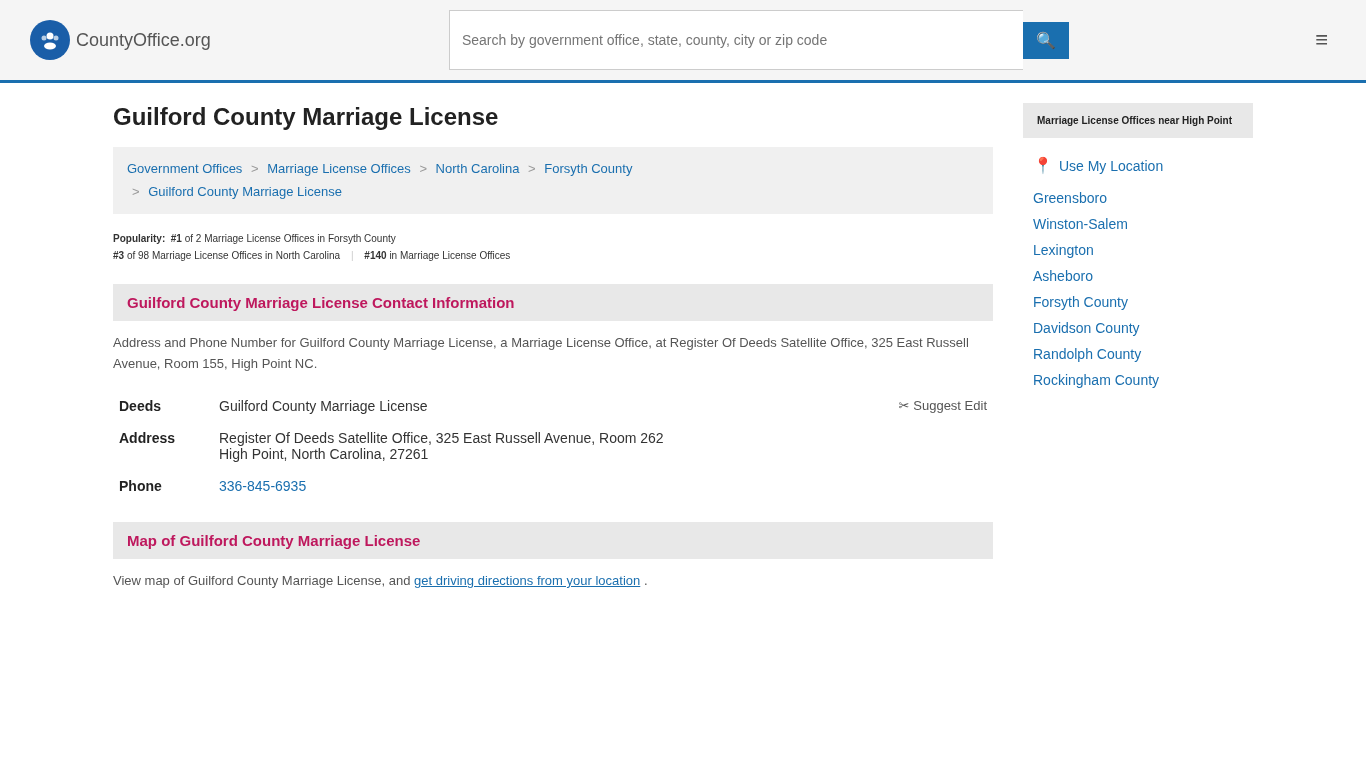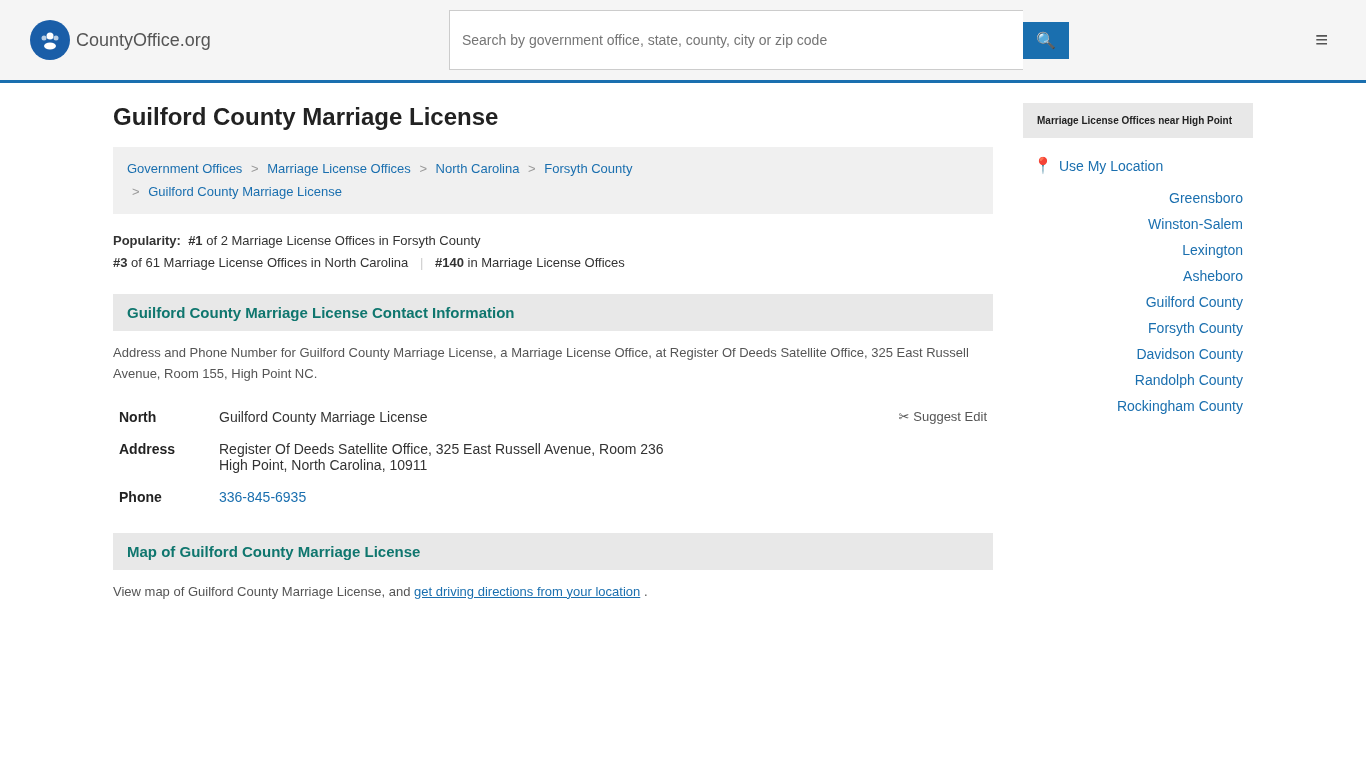--- a/index.html
+++ b/index.html
@@ -103,35 +103,35 @@
       line-height: 1.8;
     }
     .breadcrumb a {
       color: #1a6faf;
       text-decoration: none;
     }
     .breadcrumb .sep { margin: 0 5px; color: #999; }
 
     
     .popularity {
-      font-size: 13px;
+      font-size: 10px;
       margin-bottom: 16px;
       line-height: 1.7;
     }
     .popularity strong { font-weight: bold; }
     .popularity .hash { font-weight: bold; }
     .pipe { margin: 0 8px; color: #ccc; }
 
     
     .section-header {
       background: #e8e8e8;
       padding: 10px 14px;
       font-size: 15px;
       font-weight: bold;
-      color: #0f766e;
+      color: #be185d;
       margin-bottom: 12px;
       margin-top: 20px;
     }
 
     
     .contact-desc {
       font-size: 13px;
       color: #555;
       margin-bottom: 16px;
       line-height: 1.6;
@@ -197,21 +197,20 @@
       font-size: 16px;
     }
     .sidebar-location a {
       color: #1a6faf;
       text-decoration: none;
       font-size: 14px;
     }
     .sidebar-links {
       list-style: none;
       padding: 0 10px;
-      text-align: right;
     }
     .sidebar-links li {
       padding: 5px 0;
       border-bottom: none;
     }
     .sidebar-links li a {
       color: #1a6faf;
       text-decoration: none;
       font-size: 14px;
     }
@@ -263,47 +262,47 @@
       <span class="sep">&gt;</span>
       <a href="#">Guilford County Marriage License</a>
     </div>
 
     <div class="popularity">
       <strong>Popularity:</strong>
       &nbsp;<span class="hash">#1</span>
       <span>of 2 Marriage License Offices in Forsyth County</span>
       <br>
       <span class="hash">#3</span>
-      <span>of 61 Marriage License Offices in North Carolina</span>
+      <span>of 98 Marriage License Offices in North Carolina</span>
       <span class="pipe">|</span>
       <span class="hash">#140</span>
       <span>in Marriage License Offices</span>
     </div>
 
     <div class="section-header">Guilford County Marriage License Contact Information</div>
 
     <p class="contact-desc">Address and Phone Number for Guilford County Marriage License, a Marriage License Office, at Register Of Deeds Satellite Office, 325 East Russell Avenue, Room 155, High Point NC.</p>
 
     <table class="contact-table">
       <tbody>
           <tr>
-        <td>North</td>
+        <td>Deeds</td>
         <td>
           <span>Guilford County Marriage License</span>
           <a href="#" class="suggest-edit">
             <span>✂</span>
             <span>Suggest Edit</span>
           </a>
         </td>
       </tr>
       <tr>
         <td>Address</td>
         <td>
-          <div>Register Of Deeds Satellite Office, 325 East Russell Avenue, Room 236</div>
-          <div>High Point, North Carolina, 10911</div>
+          <div>Register Of Deeds Satellite Office, 325 East Russell Avenue, Room 262</div>
+          <div>High Point, North Carolina, 27261</div>
         </td>
       </tr>
       <tr>
         <td>Phone</td>
         <td>
           <a href="#" class="phone-link">336-845-6935</a>
         </td>
       </tr>
     </tbody>
       </table>
@@ -333,23 +332,20 @@
       <li>
         <a href="#">Winston-Salem</a>
       </li>
       <li>
         <a href="#">Lexington</a>
       </li>
       <li>
         <a href="#">Asheboro</a>
       </li>
       <li>
-        <a href="#">Guilford County</a>
-      </li>
-      <li>
         <a href="#">Forsyth County</a>
       </li>
       <li>
         <a href="#">Davidson County</a>
       </li>
       <li>
         <a href="#">Randolph County</a>
       </li>
       <li>
         <a href="#">Rockingham County</a>

